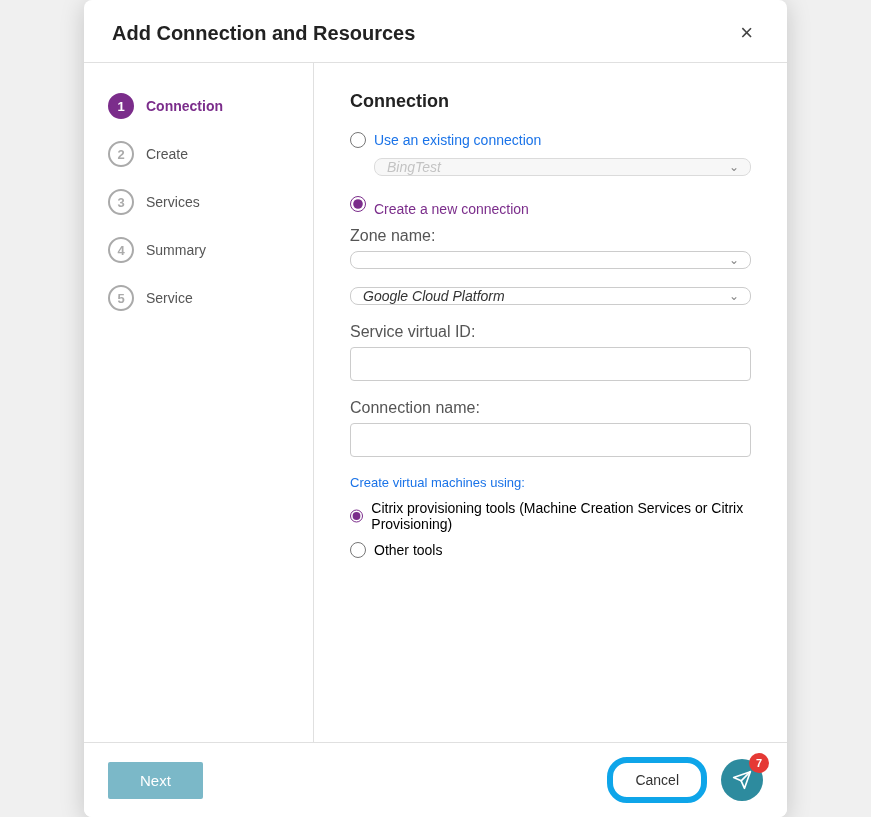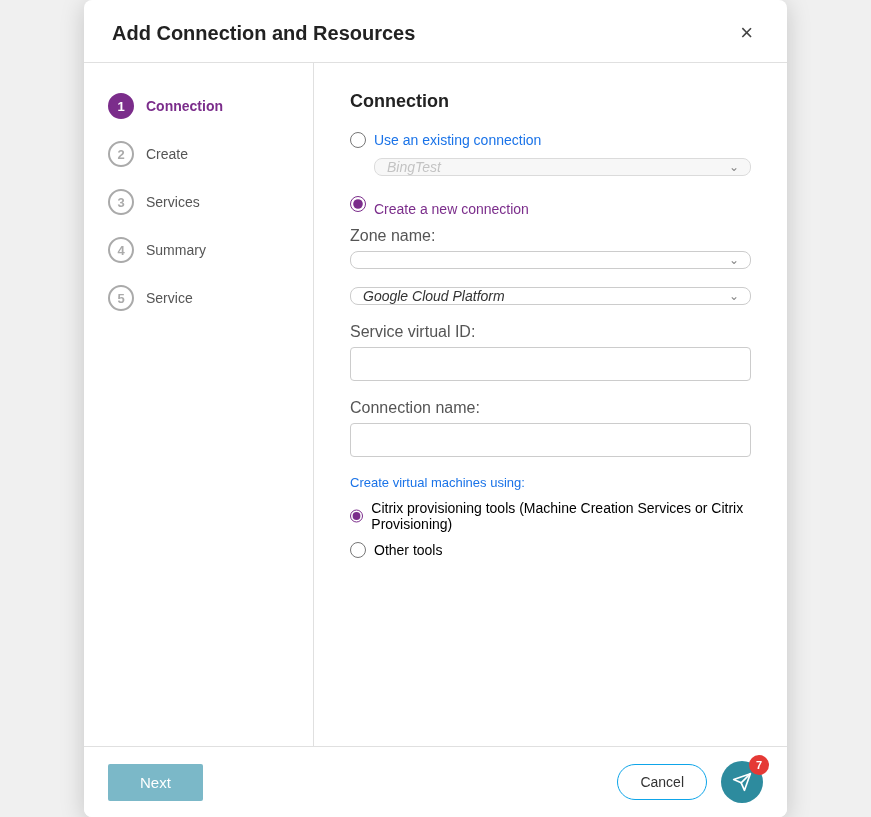--- a/index.html
+++ b/index.html
@@ -214,21 +214,21 @@
       cursor: pointer;
       font-weight: 500;
     }
     .footer-right {
       display: flex;
       align-items: center;
       gap: 14px;
     }
     .cancel-btn {
       background: #fff;
-      border: 1px solid #0ea5e9;
+      border: 6px solid #0ea5e9;
       color: #333;
       padding: 9px 22px;
       border-radius: 20px;
       font-size: 14px;
       cursor: pointer;
     }
     .nav-icon-btn {
       position: relative;
       background: #2d8b9e;
       border: none;

